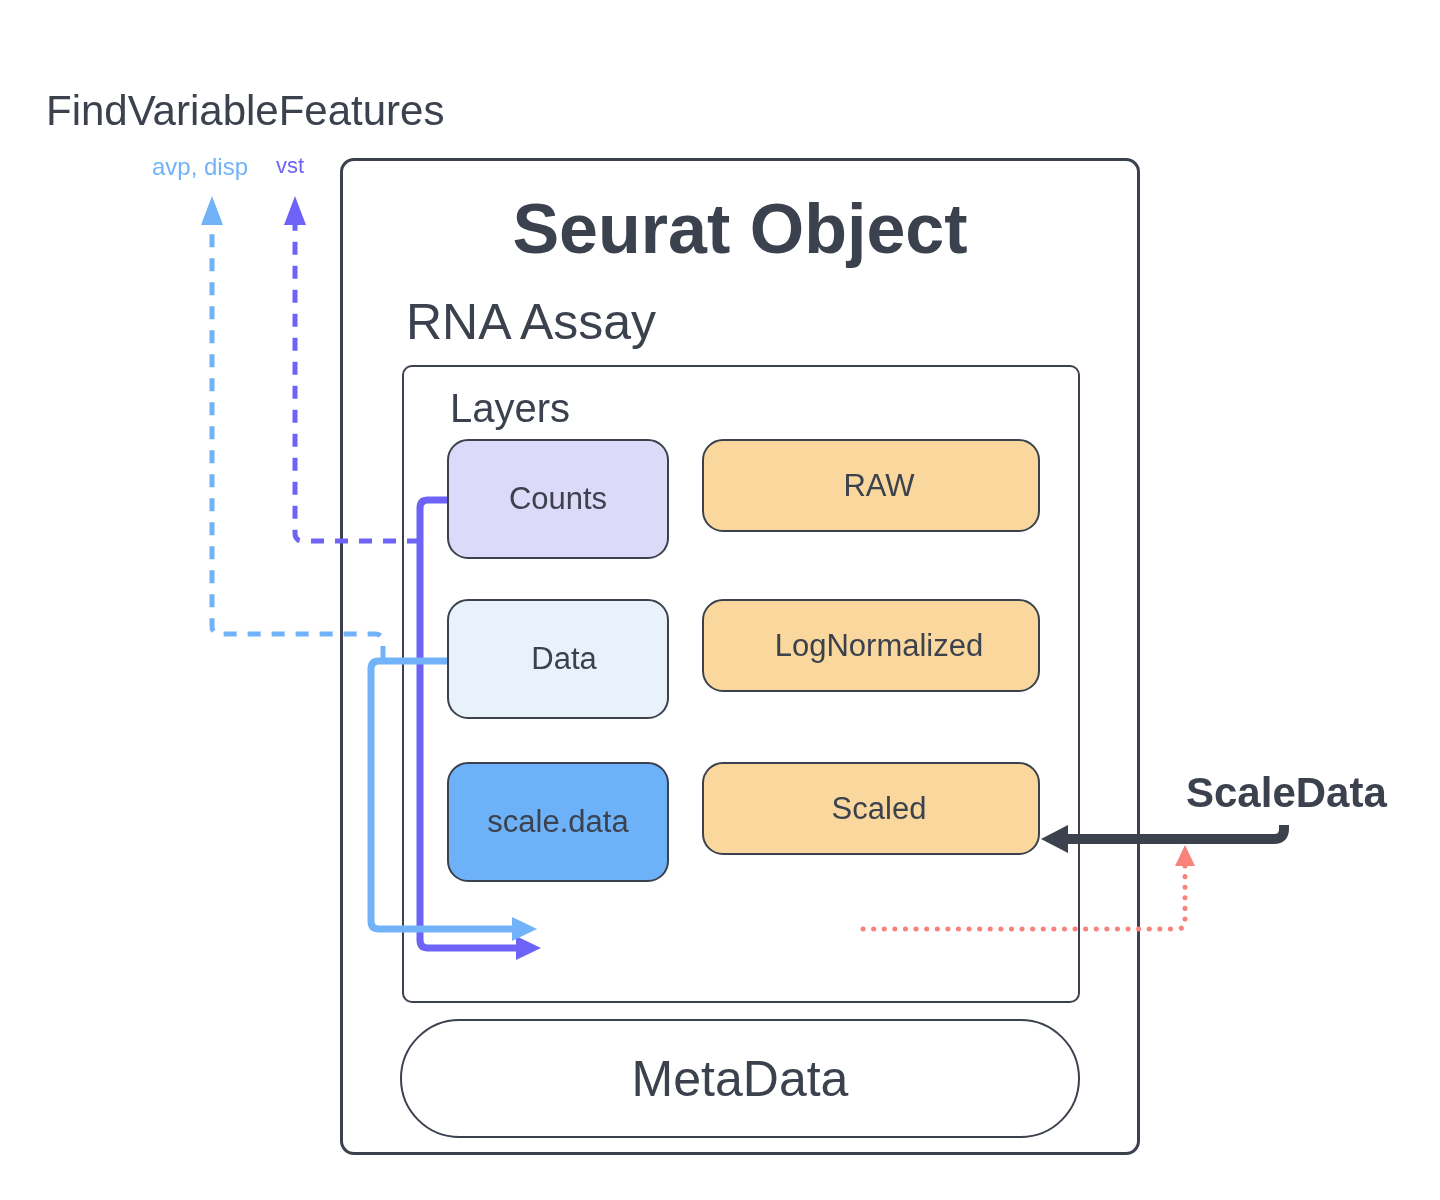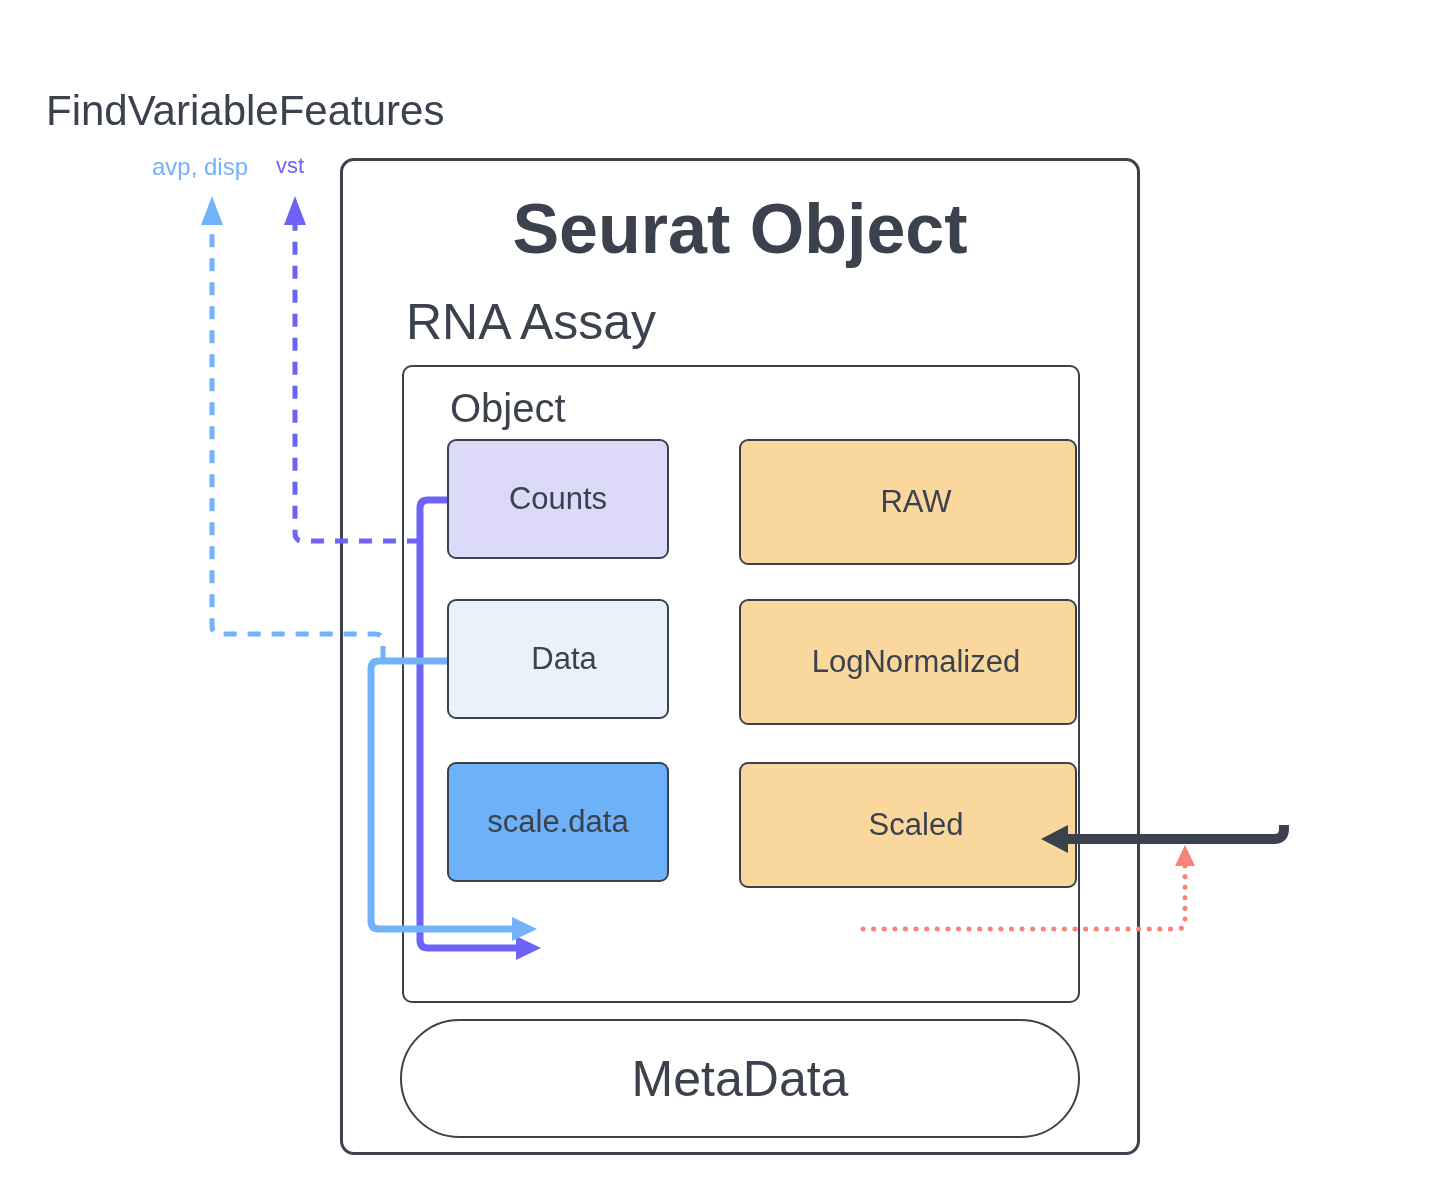--- a/index.html
+++ b/index.html
@@ -12,23 +12,23 @@
   body{font-family:"Liberation Sans","DejaVu Sans",sans-serif;color:var(--ink);}
   .canvas{position:relative;width:1440px;height:1200px;background:var(--white);overflow:hidden;}
   .abs{position:absolute;}
   .lbl{line-height:1;white-space:nowrap;}
   .center{display:flex;align-items:center;justify-content:center;text-align:center;}
   .outer-box{left:340px;top:158px;width:800px;height:997px;border:3px solid var(--ink);border-radius:14px;background:transparent;}
   .seurat-title{left:340px;top:194px;width:800px;font-size:70px;font-weight:bold;text-align:center;line-height:1;}
   .rna-assay{left:406px;top:297px;font-size:50px;}
   .layers-box{left:402px;top:365px;width:678px;height:638px;border:2px solid var(--ink);border-radius:10px;background:var(--white);}
   .layers-label{left:450px;top:388px;font-size:40px;}
-  .node{border:2.5px solid var(--ink);border-radius:9px;font-size:31px;}
+  .node{border:2.5px solid var(--ink);border-radius:21px;font-size:31px;}
   .col1{left:447px;width:222px;height:120px;}
-  .col2{left:739px;width:338px;height:126px;padding-left:16px;}
+  .col2{left:702px;width:338px;height:93px;padding-left:16px;}
   .row1{top:439px;} .row2{top:599px;} .row3{top:762px;}
   .fill-lavender{background:var(--lavender);}
   .fill-pale{background:var(--pale_blue);padding-left:12px;}
   .fill-mid{background:var(--mid_blue);}
   .fill-orange{background:var(--orange);}
   .vf-pill{left:539px;top:901px;width:321px;height:59px;background:var(--red);border:2.5px solid var(--ink);border-radius:30px;font-size:35px;}
   .metadata-pill{left:400px;top:1019px;width:680px;height:119px;background:var(--white);border:2px solid var(--ink);border-radius:60px;font-size:50px;}
   .fvf-label{left:46px;top:90px;font-size:42px;font-weight:normal;}
   .scaledata-label{left:1186px;top:772px;font-size:42px;font-weight:bold;}
   .avp-label{left:140px;top:155px;width:120px;font-size:24px;text-align:center;color:var(--light_blue);}
@@ -49,27 +49,28 @@
   .thick{stroke-width:10;}
 </style>
 </head>
 <body>
 
 <div class="canvas">
 
   <div class="abs lbl fvf-label">FindVariableFeatures</div>
   <div class="abs lbl avp-label">avp, disp</div>
   <div class="abs lbl vst-label">vst</div>
+  <div class="abs lbl scaledata-label">ScaleData</div>
 
   <div class="abs outer-box"></div>
   <div class="abs lbl seurat-title">Seurat Object</div>
   <div class="abs lbl rna-assay">RNA Assay</div>
 
   <div class="abs layers-box"></div>
-  <div class="abs lbl layers-label">Object</div>
+  <div class="abs lbl layers-label">Layers</div>
 
   <div class="abs center node col1 row1 fill-lavender">Counts</div>
   <div class="abs center node col2 row1 fill-orange">RAW</div>
   <div class="abs center node col1 row2 fill-pale">Data</div>
   <div class="abs center node col2 row2 fill-orange">LogNormalized</div>
   <div class="abs center node col1 row3 fill-mid">scale.data</div>
   <div class="abs center node col2 row3 fill-orange">Scaled</div>
 
 
   <div class="abs center metadata-pill">MetaData</div>

